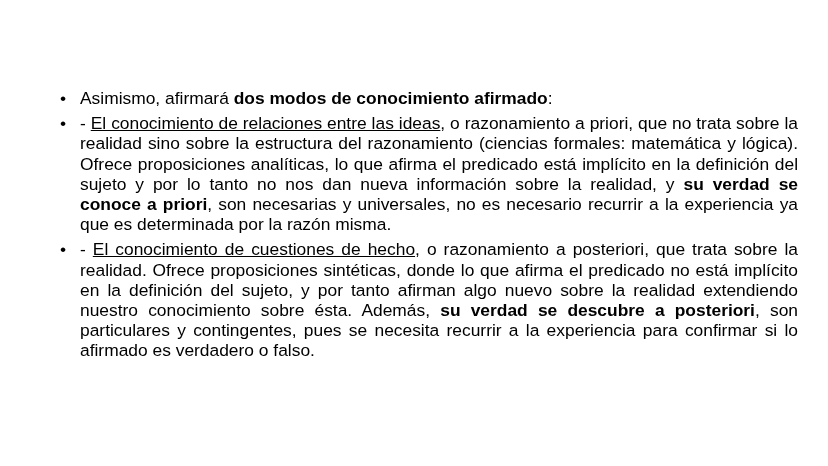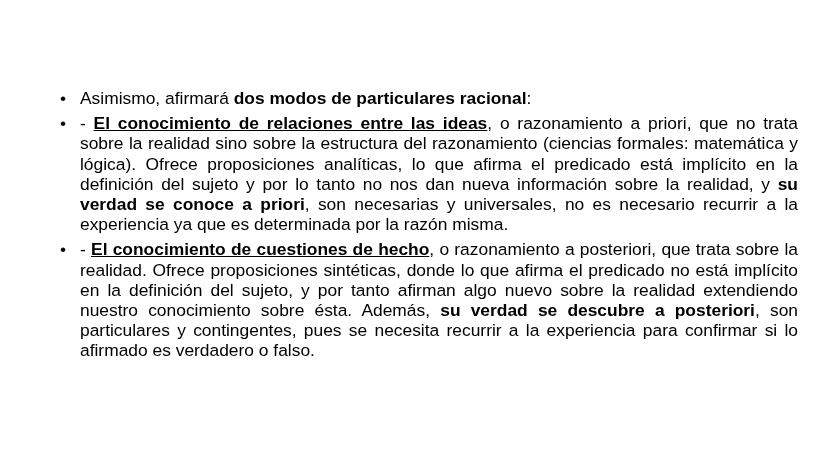--- a/index.html
+++ b/index.html
@@ -41,31 +41,31 @@
       line-height: 20.2px;
       text-align: justify;
       margin-bottom: 5px;
     }
     li.bullet-item .bullet-glyph {
       position: absolute;
       left: 0;
       top: 0;
     }
     .bold { font-weight: bold; }
-    .bold-underline { font-weight: bold; text-decoration: underline; }
+    .bold-underline { font-weight: normal; text-decoration: underline; }
   </style>
 </head>
 <body>
 
 <div class="slide">
   <div class="content">
     <ul class="bullets">
       <li class="bullet-item">
         <span class="bullet-glyph">•</span>
-        <span>Asimismo, afirmará </span><span class="bold">dos modos de particulares racional</span><span>:</span>
+        <span>Asimismo, afirmará </span><span class="bold">dos modos de conocimiento afirmado</span><span>:</span>
       </li>
       <li class="bullet-item">
         <span class="bullet-glyph">•</span>
         <span>- </span><span class="bold-underline">El conocimiento de relaciones entre las ideas</span><span>, o razonamiento a priori, que no trata sobre la realidad sino sobre la estructura del razonamiento (ciencias formales: matemática y lógica). Ofrece proposiciones analíticas, lo que afirma el predicado está implícito en la definición del sujeto y por lo tanto no nos dan nueva información sobre la realidad, y </span><span class="bold">su verdad se conoce a priori</span><span>, son necesarias y universales, no es necesario recurrir a la experiencia ya que es determinada por la razón misma.</span>
       </li>
       <li class="bullet-item">
         <span class="bullet-glyph">•</span>
         <span>- </span><span class="bold-underline">El conocimiento de cuestiones de hecho</span><span>, o razonamiento a posteriori, que trata sobre la realidad. Ofrece proposiciones sintéticas, donde lo que afirma el predicado no está implícito en la definición del sujeto, y por tanto afirman algo nuevo sobre la realidad extendiendo nuestro conocimiento sobre ésta. Además, </span><span class="bold">su verdad se descubre a posteriori</span><span>, son particulares y contingentes, pues se necesita recurrir a la experiencia para confirmar si lo afirmado es verdadero o falso.</span>
       </li>
     </ul>

